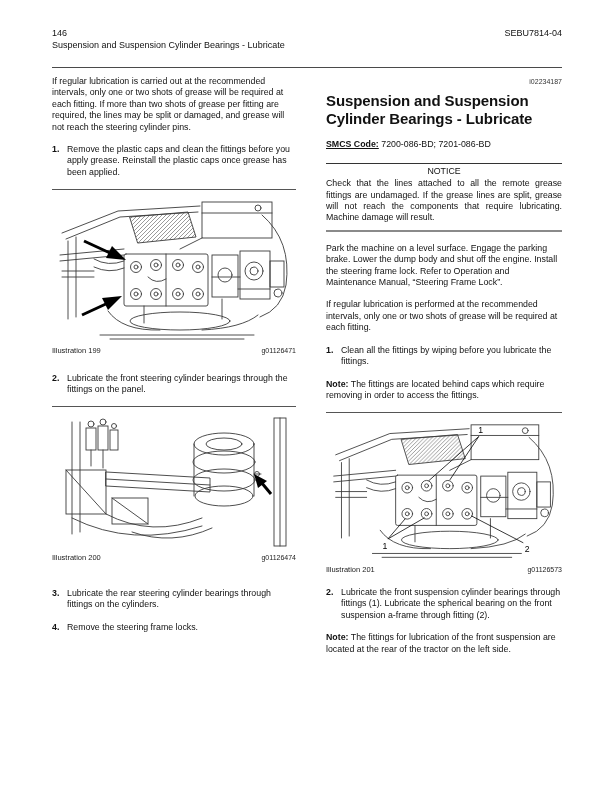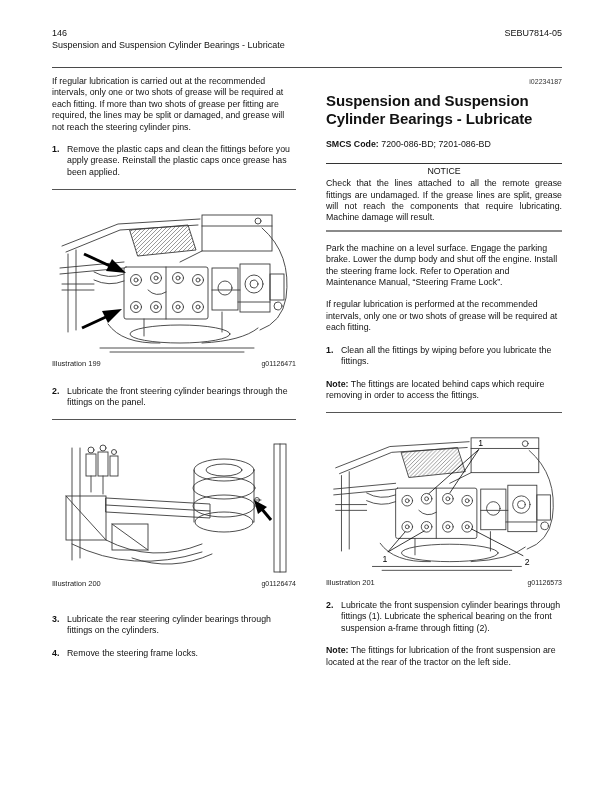--- a/index.html
+++ b/index.html
@@ -20,46 +20,46 @@
   .col-right { left: 326px; width: 236px; }
 
   p.body { margin-bottom: 11px; }
 
   .step { position: relative; padding-left: 15px; margin-bottom: 11px; }
   .step-num { position: absolute; left: 0; top: 0; font-weight: 700; }
 
   .note-para { margin-bottom: 11px; }
   .note-label { font-weight: 700; }
 
-  figure { margin: 8px 0 16px 0; border-top: 1px solid #555; padding-top: 20px; }
+  figure { margin: 8px 0 16px 0; border-top: 1px solid #555; padding-top: 7px; }
   figure svg { display: block; width: 100%; height: auto; }
   .fig-caption { display: flex; justify-content: space-between; align-items: baseline; margin-top: 2px; color: #222; }
   .fig-label { font-size: 7.5px; }
   .fig-id { font-size: 7px; }
   .fig-200 { margin-bottom: 24px; }
   .fig-201 { margin-top: 7px; margin-bottom: 12px; }
 
   .article-id { text-align: right; font-size: 7px; color: #333; margin-bottom: 5px; }
   .article-title { font-size: 15px; line-height: 18px; font-weight: 700; margin-bottom: 11px; letter-spacing: -0.1px; }
   .smcs { margin-bottom: 12px; }
-  .smcs-label { font-weight: 700; }
+  .smcs-label { font-weight: 700; text-decoration: underline; }
 
   .notice { border-top: 1px solid #333; border-bottom: 2px solid #8a8a8a; padding: 2px 0 6px 0; margin-bottom: 11px; }
   .notice-title { text-align: center; margin-bottom: 1px; }
   .notice-body { text-align: justify; }
 
   svg text { font-family: "Liberation Sans", sans-serif; }
 </style>
 </head>
 <body>
 
 <div class="header">
   <div>146</div>
   <div>Suspension and Suspension Cylinder Bearings - Lubricate</div>
-  <div class="header-right">SEBU7814-05</div>
+  <div class="header-right">SEBU7814-04</div>
 </div>
 <div class="header-rule"></div>
 
 <div class="col col-left">
 
   <p class="body">If regular lubrication is carried out at the recommended intervals, only one or two shots of grease will be required at each fitting. If more than two shots of grease per fitting are required, the lines may be split or damaged, and grease will not reach the steering cylinder pins.</p>
 
   <div class="step">
     <span class="step-num">1.</span>
     <span>Remove the plastic caps and clean the fittings before you apply grease. Reinstall the plastic caps once grease has been applied.</span>

